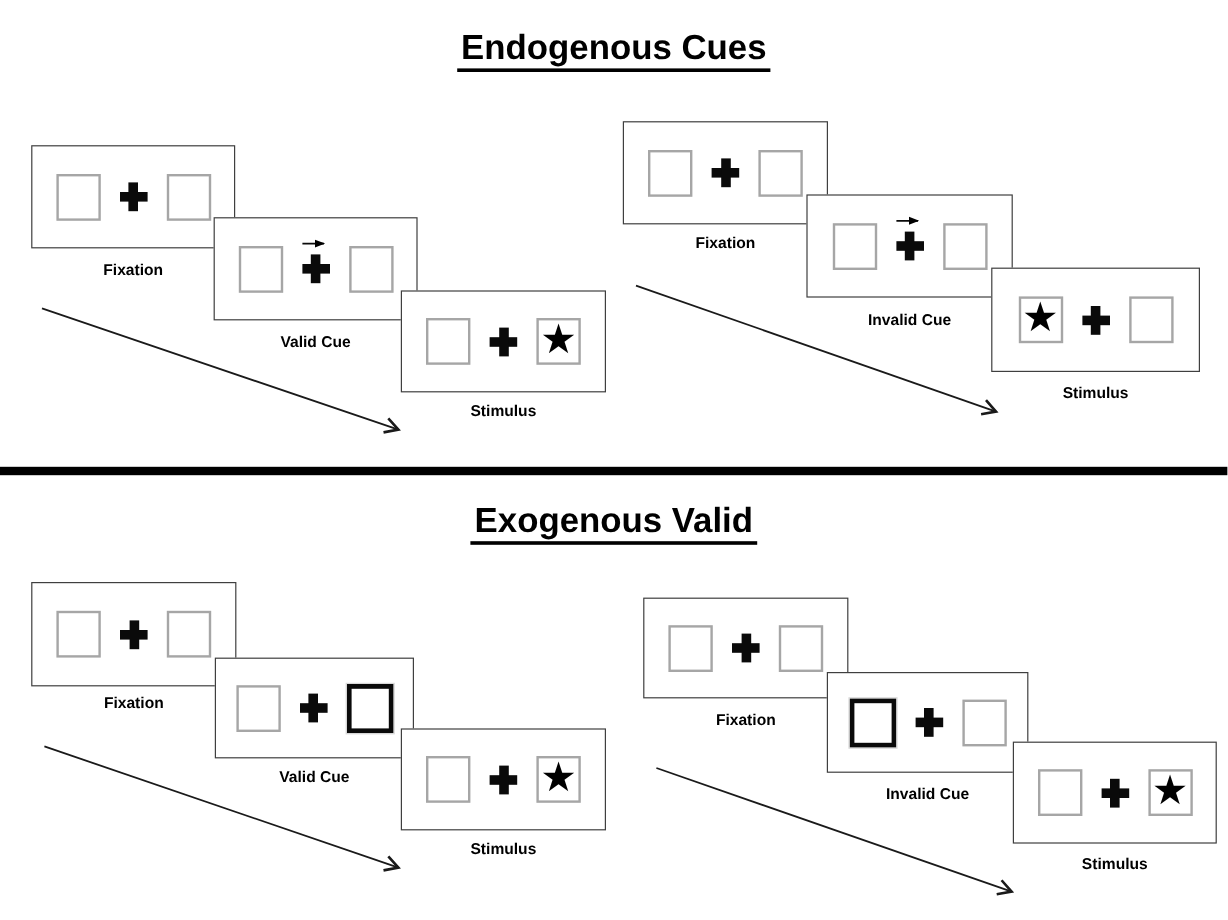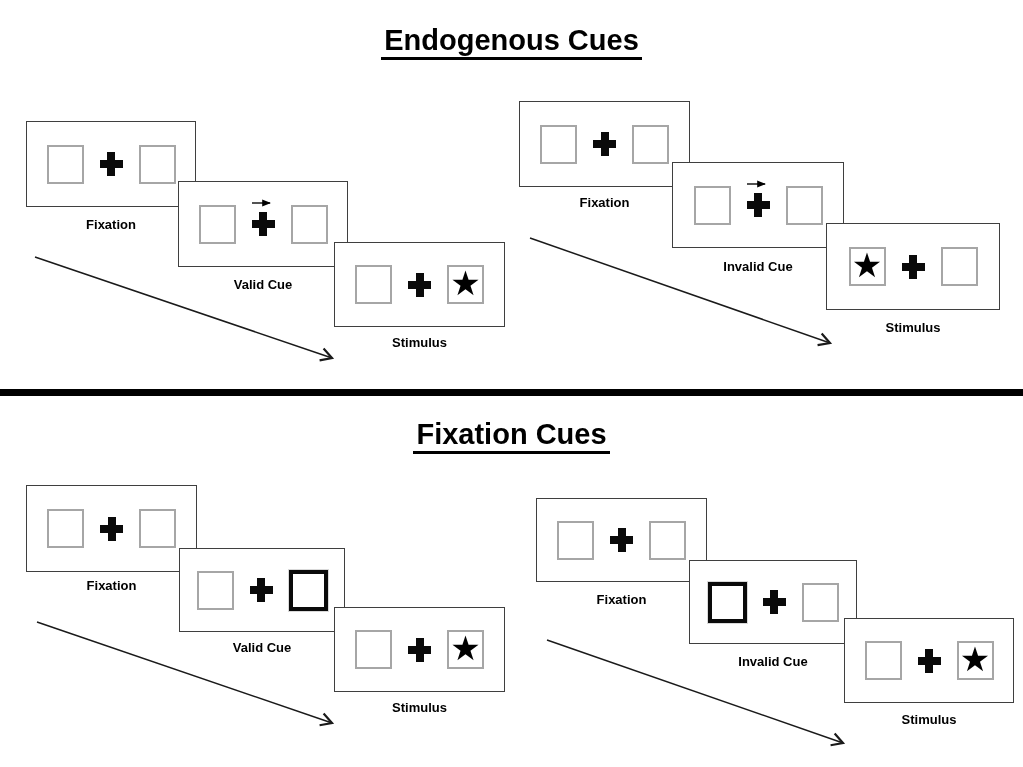--- a/index.html
+++ b/index.html
@@ -172,21 +172,21 @@
     <span class="star">★</span>
   </span>
   <span class="plus"></span>
   <span class="sq"></span>
 </div>
 <div class="lbl l-eni-3">Stimulus</div>
 
 <div class="divider"></div>
 
 <div class="title t-exo">
-  <span>Fixation Cues</span>
+  <span>Exogenous Valid</span>
 </div>
 
 <svg class="tl-arrow a-exv" width="310" height="118">
   <line x1="5" y1="7" x2="300" y2="108" stroke="#1a1a1a" stroke-width="1.5" marker-end="url(#ah-open)"></line>
 </svg>
 <div class="panel p-exv-1 z1">
   <span class="sq"></span>
   <span class="plus"></span>
   <span class="sq"></span>
 </div>

